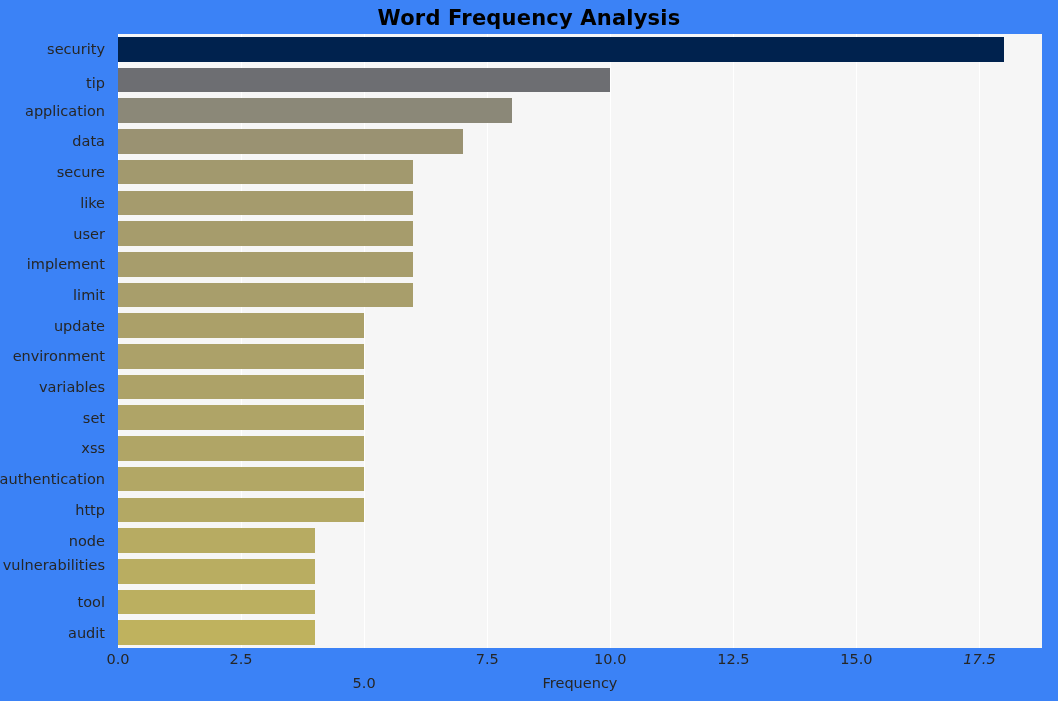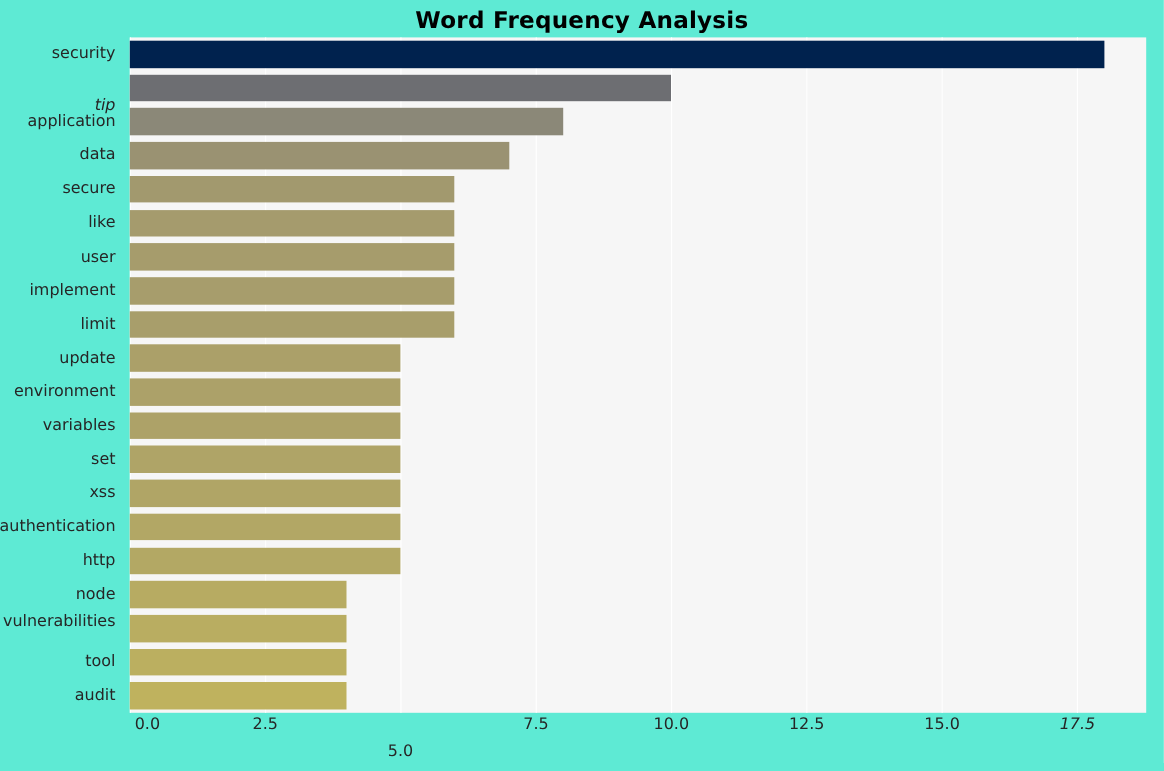--- a/index.html
+++ b/index.html
@@ -11,21 +11,21 @@
     height: 701px;
     background: #ffffff;
     font-family: "DejaVu Sans", "Liberation Sans", sans-serif;
     overflow: hidden;
   }
 
   #figure {
     position: relative;
     width: 1058px;
     height: 701px;
-    background: #5eead4;
+    background: #3b82f6;
   }
 
   
   #chart-title {
     position: absolute;
     left: 0;
     top: 6px;
     width: 1058px;
     text-align: center;
     font-size: 21px;
@@ -149,21 +149,21 @@
         <div class="bar" title="http: 5" style="top: 463.57px; height: 24.56px; width: 246.137px; background: rgb(179, 168, 100);"></div>
         <div class="bar" title="node: 4" style="top: 494.27px; height: 24.56px; width: 196.91px; background: rgb(183, 171, 98);"></div>
         <div class="bar" title="vulnerabilities: 4" style="top: 524.97px; height: 24.56px; width: 196.91px; background: rgb(185, 173, 97);"></div>
         <div class="bar" title="tool: 4" style="top: 555.67px; height: 24.56px; width: 196.91px; background: rgb(187, 175, 96);"></div>
         <div class="bar" title="audit: 4" style="top: 586.37px; height: 24.56px; width: 196.91px; background: rgb(191, 178, 94);"></div>
       </div>
   </div>
 
   <div id="y-ticklabels">
       <div class="y-tick" style="top: 15.35px;">security</div>
-      <div class="y-tick" style="top: 62px; font-style: italic;">tip</div>
+      <div class="y-tick" style="top: 49px;">tip</div>
       <div class="y-tick" style="top: 76.75px;">application</div>
       <div class="y-tick" style="top: 107.45px;">data</div>
       <div class="y-tick" style="top: 138.15px;">secure</div>
       <div class="y-tick" style="top: 168.85px;">like</div>
       <div class="y-tick" style="top: 199.55px; margin-left: 16px;">user</div>
       <div class="y-tick" style="top: 230.25px;">implement</div>
       <div class="y-tick" style="top: 260.95px;">limit</div>
       <div class="y-tick" style="top: 291.65px;">update</div>
       <div class="y-tick" style="top: 322.35px;">environment</div>
       <div class="y-tick" style="top: 353.05px;">variables</div>
@@ -171,24 +171,25 @@
       <div class="y-tick" style="top: 414.45px;">xss</div>
       <div class="y-tick" style="top: 445.15px;">authentication</div>
       <div class="y-tick" style="top: 475.85px;">http</div>
       <div class="y-tick" style="top: 506.55px;">node</div>
       <div class="y-tick" style="top: 519px; margin-top: 12px;">vulnerabilities</div>
       <div class="y-tick" style="top: 567.95px;">tool</div>
       <div class="y-tick" style="top: 598.65px;">audit</div>
     </div>
 
   <div id="x-ticklabels">
-      <div class="x-tick" style="left: 134px;">0.0</div>
+      <div class="x-tick" style="left: 118px;">0.0</div>
       <div class="x-tick" style="left: 241.069px;">2.5</div>
       <div class="x-tick" style="left: 364.137px; margin-top: 24px;">5.0</div>
       <div class="x-tick" style="left: 487.206px;">7.5</div>
       <div class="x-tick" style="left: 610.275px;">10.0</div>
       <div class="x-tick" style="left: 733.344px;">12.5</div>
       <div class="x-tick" style="left: 856.412px;">15.0</div>
       <div class="x-tick" style="left: 979.481px; font-style: italic;">17.5</div>
     </div>
 
+  <div id="x-axis-label">Frequency</div>
 
 </div>
 
 </body></html>

